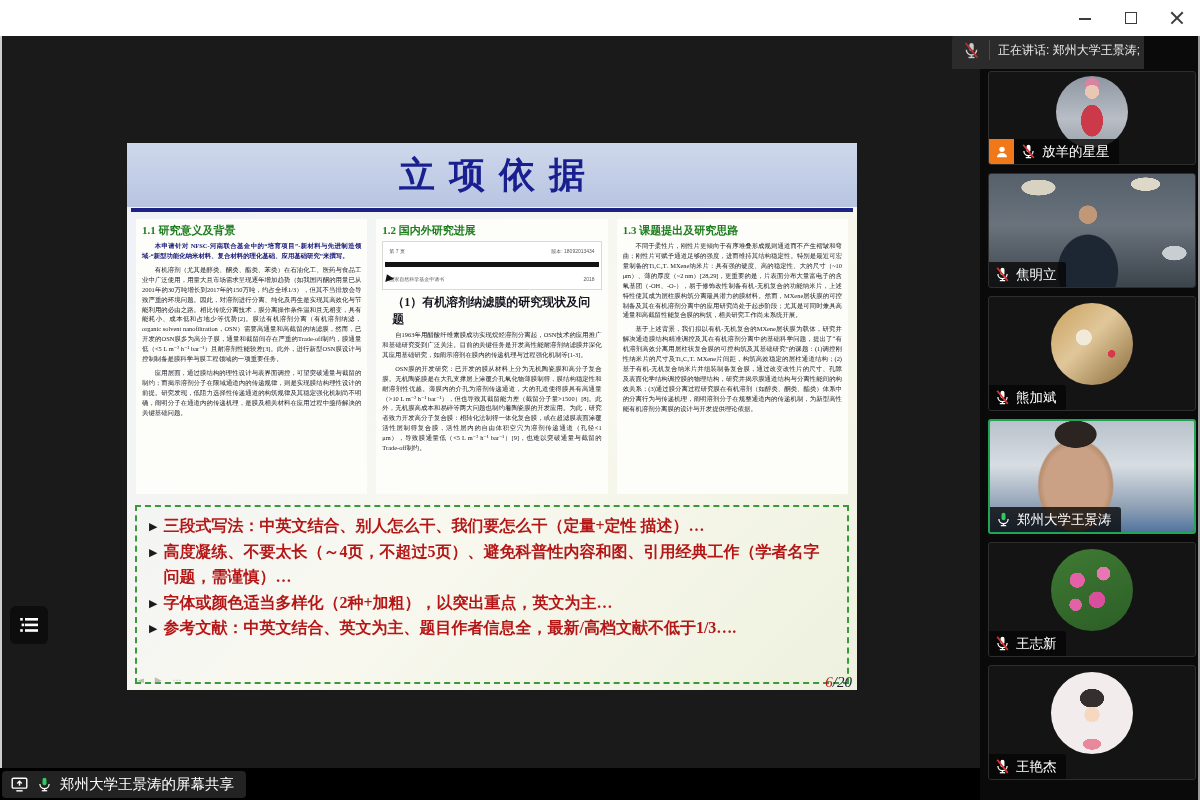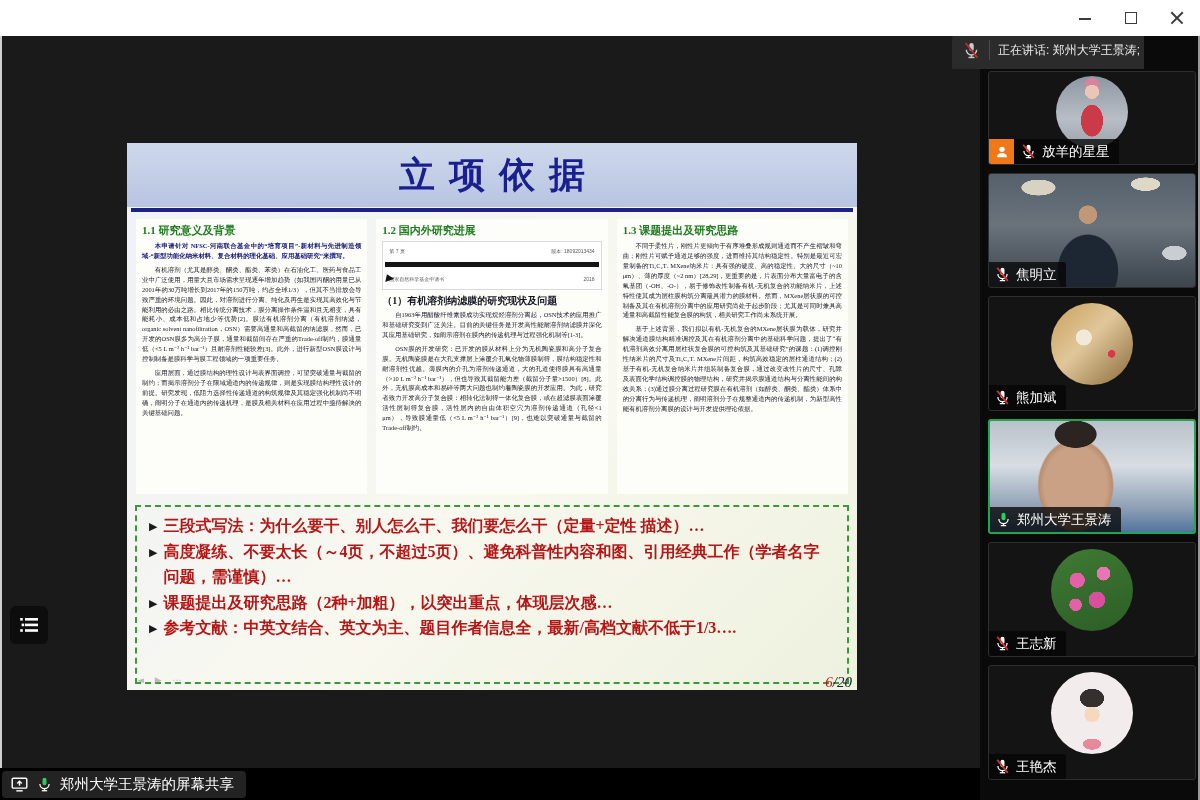--- a/index.html
+++ b/index.html
@@ -35,21 +35,21 @@
   .banner { height:64px; background:linear-gradient(180deg,#ced8ec,#b8c5e1); display:flex; align-items:center; justify-content:center; }
   .banner h1 { margin:0; font-family:"Liberation Serif","DejaVu Serif",serif; font-size:36px; font-weight:bold;
     color:#1a1f8f; letter-spacing:14px; text-indent:14px; }
   .rule { height:4px; background:#1c2384; margin:1px 4px 0; }
 
   .columns { display:flex; gap:9px; padding:7px 9px 0; height:282px; }
   .col { flex:1; background:#fdfdf9; padding:4px 6px; overflow:hidden; font-family:"Liberation Serif","DejaVu Serif",serif; }
   .col h2 { margin:0 0 3px; font-size:11px; color:#1e7d1e; }
   .col p  { margin:0 0 4px; font-size:6.4px; line-height:1.55; text-align:justify; color:#20202c; text-indent:2em; }
   .col p.lead { color:#14147a; font-weight:bold; }
-  .col h3 { margin:3px 0 2px; font-size:10px; color:#14141e; }
+  .col h3 { margin:3px 10px 2px; font-size:12px; color:#14141e; }
 
   .docshot { background:#fff; border:1px solid #d9d9d9; margin:2px 0 4px; padding:2px 4px 3px; position:relative; }
   .doc-row, .doc-row2 { display:flex; justify-content:space-between; font-size:5px; color:#5a5a5a;
     font-family:"Liberation Sans","DejaVu Sans",sans-serif; }
   .doc-row  { padding:4px 2px 8px; }
   .doc-row2 { padding:9px 2px 4px; position:relative; }
   .doc-bar { height:5px; background:#141414; margin:0 -2px; }
   .doc-cursor { position:absolute; left:-1px; top:8px; width:0; height:0;
     border-left:8px solid #141414; border-top:3px solid transparent; border-bottom:5px solid transparent; transform:rotate(12deg); }
 
@@ -227,29 +227,29 @@
       <div class="col">
         <h2>1.3 课题提出及研究思路</h2>
         <p>不同于柔性片，刚性片更倾向于有序堆叠形成规则通道而不产生褶皱和弯曲；刚性片可赋予通道足够的强度，进而维持其结构稳定性。特别是最近可宏量制备的Ti₃C₂Tₓ MXene纳米片：具有强的硬度、高的稳定性、大的尺寸（~10 μm）、薄的厚度（~2 nm）[28,29]，更重要的是，片表面分布大量富电子的含氧基团（-OH、-O-），易于修饰改性制备有机-无机复合的功能纳米片，上述特性使其成为层柱膜构筑分离最具潜力的膜材料。然而，MXene层状膜的可控制备及其在有机溶剂分离中的应用研究尚处于起步阶段；尤其是可同时兼具高通量和高截留性能复合膜的构筑，相关研究工作尚未系统开展。</p>
         <p>基于上述背景，我们拟以有机-无机复合的MXene层状膜为载体，研究并解决通道膜结构精准调控及其在有机溶剂分离中的基础科学问题，提出了“有机溶剂高效分离用层柱状复合膜的可控构筑及其基础研究”的课题：(1)调控刚性纳米片的尺寸及Ti₃C₂Tₓ MXene片间距，构筑高效稳定的层柱通道结构；(2)基于有机-无机复合纳米片并组装制备复合膜，通过改变改性片的尺寸、孔隙及表面化学结构调控膜的物理结构，研究并揭示膜通道结构与分离性能间的构效关系；(3)通过膜分离过程研究膜在有机溶剂（如醇类、酮类、酯类）体系中的分离行为与传递机理，阐明溶剂分子在规整通道内的传递机制，为新型高性能有机溶剂分离膜的设计与开发提供理论依据。</p>
       </div>
     </div>
 
     <div class="notes-box">
       <div class="bullet">
         <span class="mk">▶</span>
-        <span>三段式写法：为什么要干、别人怎么干、我们要怎么干（定量+定性 描述）…</span>
+        <span>三段式写法：中英文结合、别人怎么干、我们要怎么干（定量+定性 描述）…</span>
       </div>
       <div class="bullet">
         <span class="mk">▶</span>
         <span>高度凝练、不要太长（～4页，不超过5页）、避免科普性内容和图、引用经典工作（学者名字问题，需谨慎）…</span>
       </div>
       <div class="bullet">
         <span class="mk">▶</span>
-        <span>课题提出及研究思路（2种+加粗），以突出重点，体现层次感…</span>
+        <span>字体或颜色适当多样化（2种+加粗），以突出重点，英文为主…</span>
       </div>
       <div class="bullet">
         <span class="mk">▶</span>
         <span>参考文献：中英文结合、英文为主、题目作者信息全，最新/高档文献不低于1/3….</span>
       </div>
     </div>
 
     <span class="nav-arrows">◄ ▶ ⋯</span>
     <span class="page-num"><span class="cur">6</span><span class="tot">/20</span></span>
   </div>

